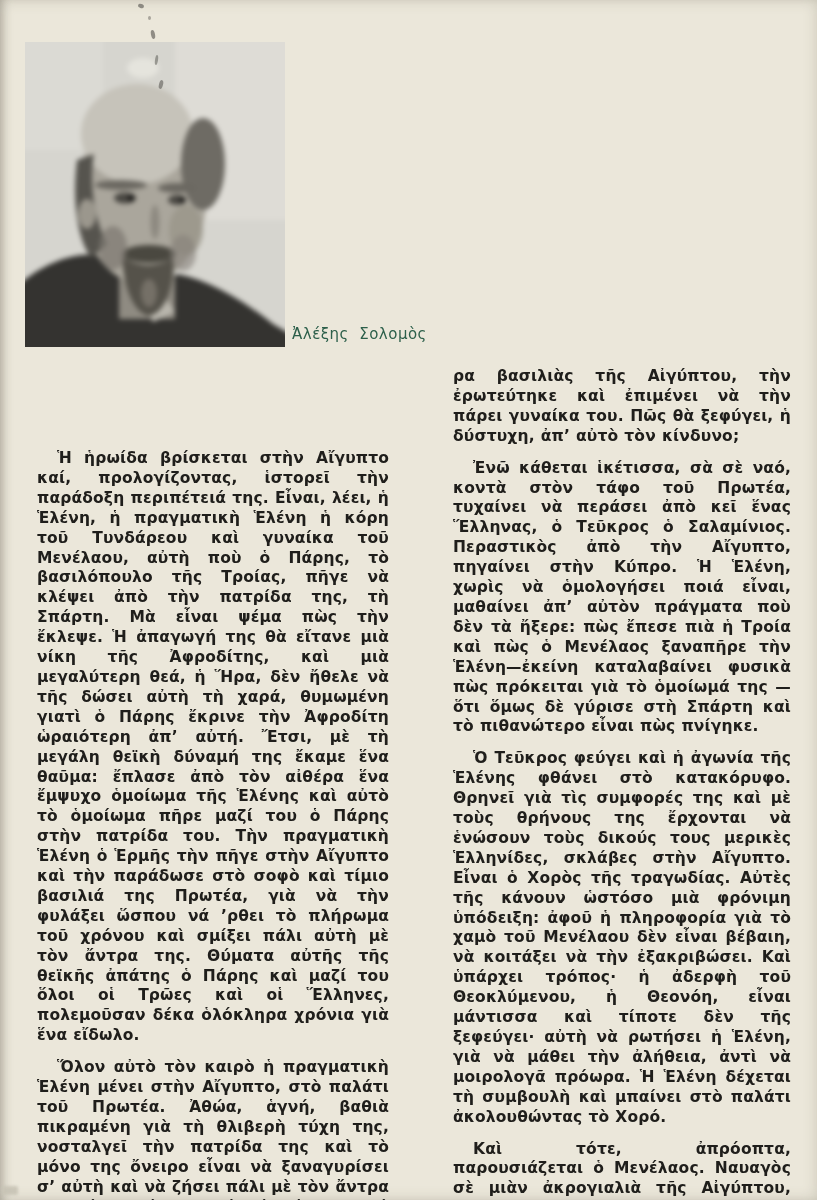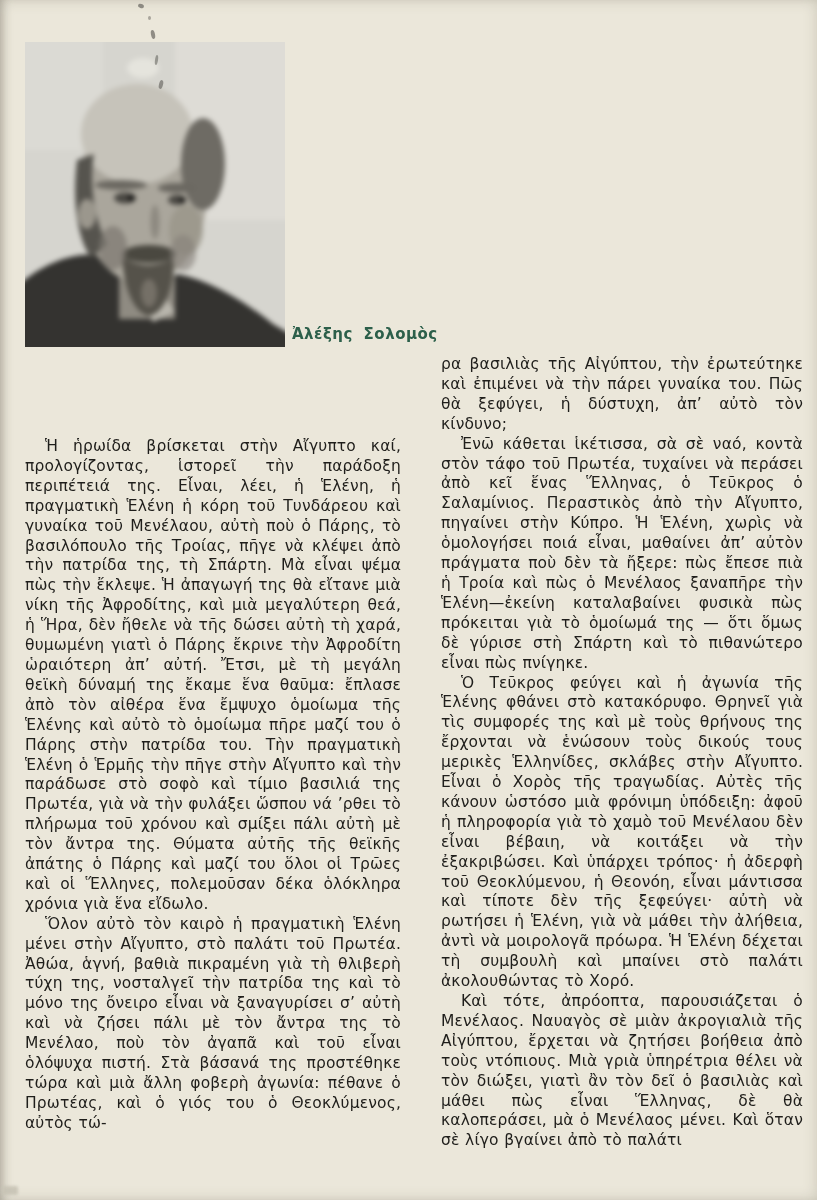--- a/index.html
+++ b/index.html
@@ -15,21 +15,21 @@
   }
   
   .photo{
     position:absolute;left:25px;top:42px;width:260px;height:305px;
     background:#d5d4ce;overflow:hidden;
   }
   .photo svg{display:block;}
   .photo .soft{filter:blur(2.6px);}
   .caption{
     position:absolute;left:292px;top:325px;
-    font-size:15px;font-weight:bold;letter-spacing:.5px;word-spacing:5px;
+    font-size:15px;font-weight:normal;letter-spacing:.5px;word-spacing:5px;
     color:var(--caption-green,#2c5f4a);
     white-space:nowrap;
   }
   
   .titleblock{position:absolute;left:25px;top:357px;width:373px;}
   .rule-top{
     height:3px;
     background:linear-gradient(to right, var(--rule,#1a1918) 0 75%, transparent 75% 77.5%, var(--rule,#1a1918) 77.5% 100%);
   }
   .titleblock h1{
@@ -37,26 +37,27 @@
     font-size:29px;line-height:32px;
     letter-spacing:1.5px;
     color:var(--ink,#1f1e1b);
   }
   .rule-bottom{height:2.5px;background:var(--rule,#1a1918);}
   
   .col{position:absolute;color:var(--ink,#1f1e1b);}
   .col-left{left:25px;top:437px;width:376px;}
   .col-right{left:441px;top:355px;width:362px;}
   .col p{
-    margin:0;
+    margin:12px;
     font-size:15.5px;line-height:19.9px;
     text-align:justify;
     text-indent:20px;
     word-spacing:.5px;letter-spacing:.15px;
     hyphens:none;
+    font-weight:bold;
   }
   .col p.cont{text-indent:0;}
   
   .speck{position:absolute;background:#45443f;border-radius:50%;opacity:.55;z-index:5;}
   .sp1{left:138px;top:4px;width:6px;height:4px;transform:rotate(20deg);}
   .sp2{left:148px;top:16px;width:3px;height:4px;opacity:.4;}
   .sp3{left:151px;top:30px;width:4px;height:9px;transform:rotate(-12deg);}
   .sp4{left:155px;top:55px;width:3px;height:10px;transform:rotate(8deg);opacity:.45;}
   .sp5{left:159px;top:80px;width:4px;height:9px;transform:rotate(14deg);opacity:.5;}
   .pgmark{

